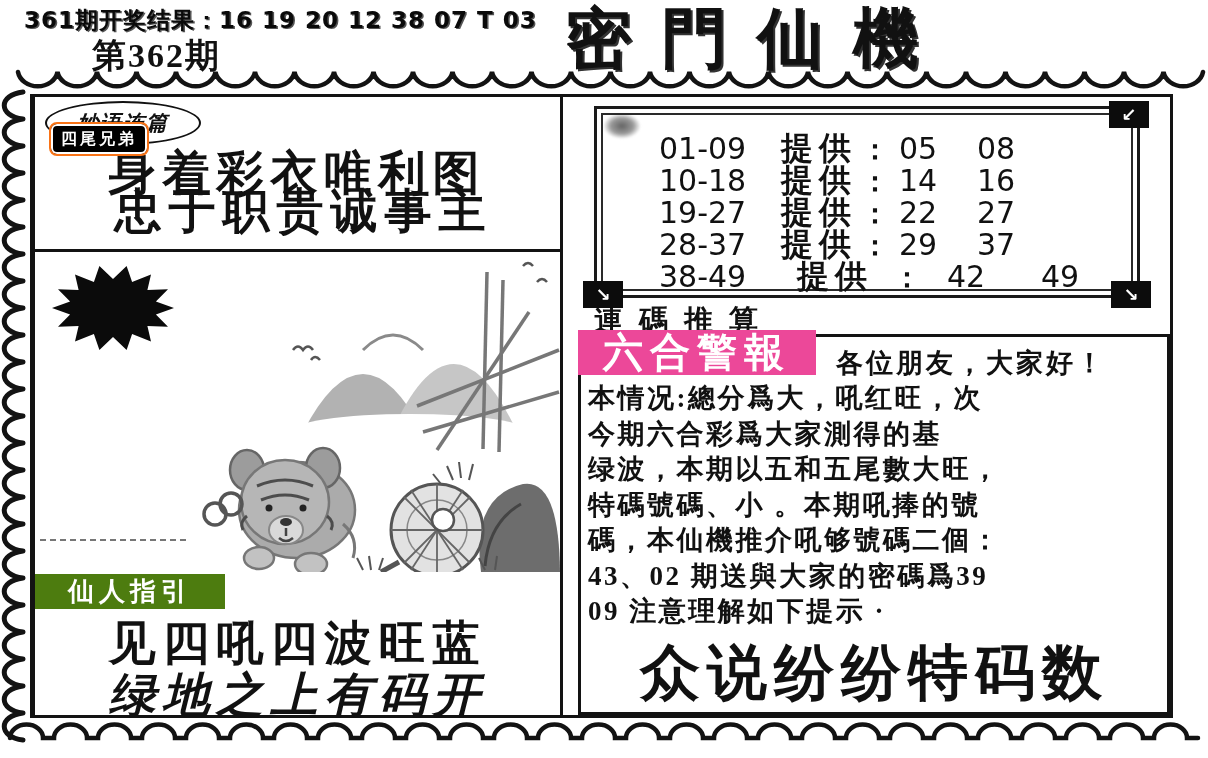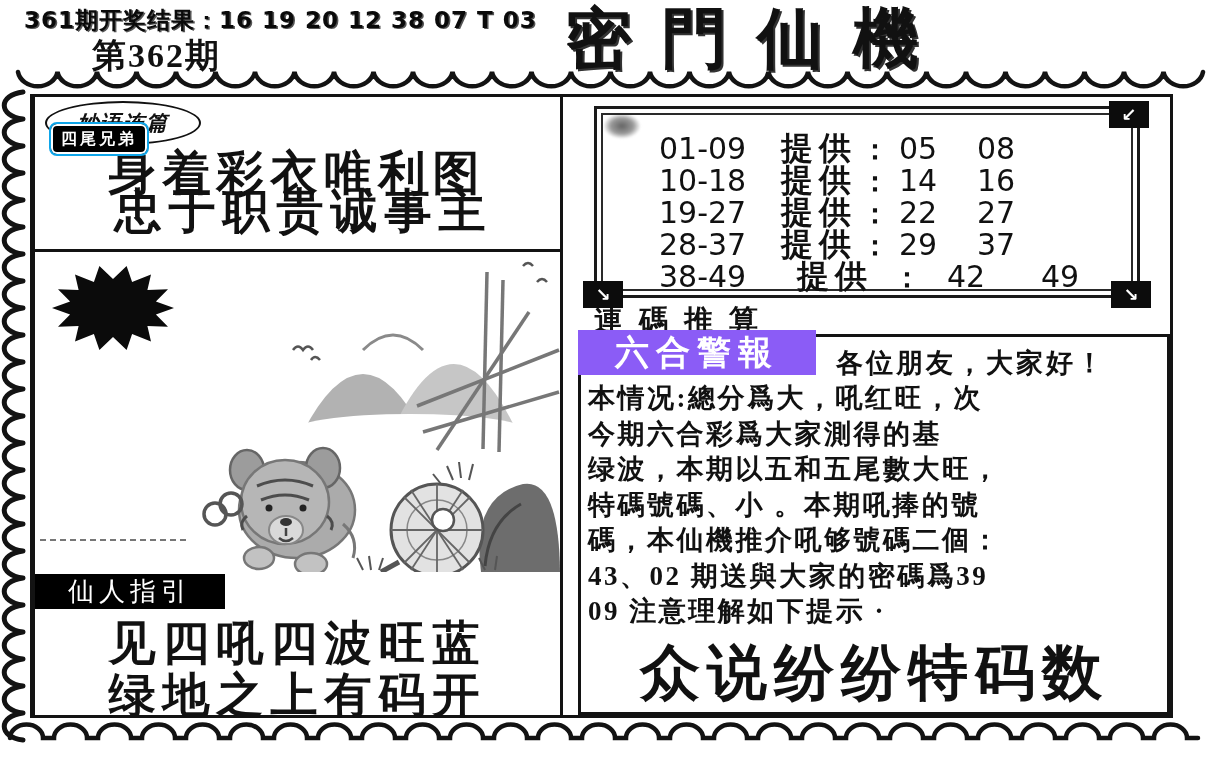--- a/index.html
+++ b/index.html
@@ -21,50 +21,50 @@
 
   
   .left-panel{left:35px;top:94px;width:528px;height:621px;border-right:3px solid #131313;box-sizing:border-box;}
   .lp-top{left:0;top:0;width:100%;height:158px;border-bottom:3px solid #131313;box-sizing:border-box;}
   .oval-badge{left:10px;top:7px;width:152px;height:40px;border:2.5px solid #111;border-radius:50%;
     display:flex;align-items:center;justify-content:center;font-size:21px;font-style:italic;
     font-weight:700;letter-spacing:2px;}
   .poem{width:100%;text-align:center;font-size:47px;font-weight:900;letter-spacing:7px;white-space:nowrap;}
   .p1a{left:0;top:48px;} .p1b{left:0;top:86px;margin-left:6px;}
   .starburst{left:16px;top:170px;width:124px;height:88px;}
-  .star-label{left:14px;top:28px;width:96px;height:30px;background:#000;border:2px solid #0ea5e9;
+  .star-label{left:14px;top:28px;width:96px;height:30px;background:#000;border:2px solid #f97316;
     box-shadow:inset 0 0 0 2px #fff;border-radius:8px;display:flex;align-items:center;justify-content:center;
     color:#fff;font-size:16px;font-weight:700;letter-spacing:3px;}
   .dash-line{left:5px;top:445px;width:146px;border-bottom:2px dashed #777;}
   .illu{left:150px;top:160px;}
-  .guide-tag{left:0;top:480px;width:190px;height:35px;background:#000000;color:#fff;
-    display:flex;align-items:center;justify-content:center;font-size:26px;font-weight:400;letter-spacing:5px;}
-  .p2a{left:0;top:518px;} .p2b{left:0;top:570px;}
+  .guide-tag{left:0;top:480px;width:190px;height:35px;background:#4d7c0f;color:#fff;
+    display:flex;align-items:center;justify-content:center;font-size:26px;font-weight:700;letter-spacing:5px;}
+  .p2a{left:0;top:518px;} .p2b{left:0;top:570px;font-style:italic;}
 
   
   .table-frame{left:594px;top:106px;width:546px;height:192px;border:3px solid #1a1a1a;box-sizing:border-box;}
   .table-frame::after{content:"";position:absolute;inset:4px;border:2px solid #2a2a2a;}
   .corner{position:absolute;width:40px;height:27px;background:#0c0c0c;color:#fff;display:flex;
     align-items:center;justify-content:center;font-size:18px;font-weight:bold;z-index:3;
     font-family:"DejaVu Sans",sans-serif;}
   .c-tr{right:-12px;top:-8px;} .c-bl{left:-14px;bottom:-13px;} .c-br{right:-14px;bottom:-13px;}
   .smudge{left:-16px;top:-14px;width:50px;height:34px;
     background:radial-gradient(closest-side,#6a6a6a 5%,#9a9a9a 45%,rgba(255,255,255,0) 75%);
     filter:blur(1px);z-index:2;}
   .t-row{position:absolute;left:62px;display:flex;align-items:baseline;z-index:4;white-space:nowrap;}
   .t-range{width:122px;font-family:"DejaVu Sans","Liberation Sans",sans-serif;font-size:30px;font-weight:500;}
   .t-label{font-size:32px;font-weight:900;letter-spacing:6px;margin-right:2px;}
   .t-colon{font-size:28px;font-weight:900;margin:0 10px 0 2px;}
   .t-num{width:78px;font-family:"DejaVu Sans","Liberation Sans",sans-serif;font-size:30px;font-weight:500;}
   .caption{left:594px;top:301px;width:546px;text-align:left;font-size:29px;font-weight:900;letter-spacing:16px;}
 
   
   .alert-box{left:578px;top:334px;width:592px;height:381px;border:3.5px solid #131313;box-sizing:border-box;}
-  .alert-tab{left:578px;top:330px;width:238px;height:45px;background:#8b5cf6;color:#fff;
-    display:flex;align-items:center;justify-content:center;font-size:34px;font-weight:800;letter-spacing:7px;z-index:5;}
+  .alert-tab{left:578px;top:330px;width:238px;height:45px;background:#ec4899;color:#fff;
+    display:flex;align-items:center;justify-content:center;font-size:40px;font-weight:800;letter-spacing:7px;z-index:5;}
   .greeting{left:836px;top:345px;font-size:27px;font-weight:800;letter-spacing:3px;white-space:nowrap;}
   .alert-text{left:588px;top:381px;width:576px;}
   .alert-text div{font-size:27px;font-weight:700;letter-spacing:2.5px;line-height:35.5px;white-space:nowrap;}
   .highlight{left:600px;top:633px;width:560px;font-size:60px;font-weight:700;letter-spacing:7px;
     padding-left:40px;white-space:nowrap;}
 </style>
 </head>
 <body>
 
 <div class="page">

